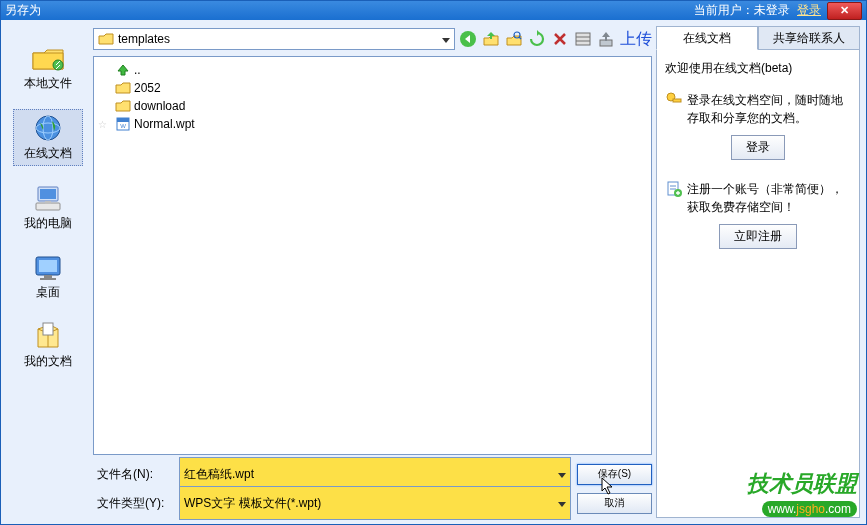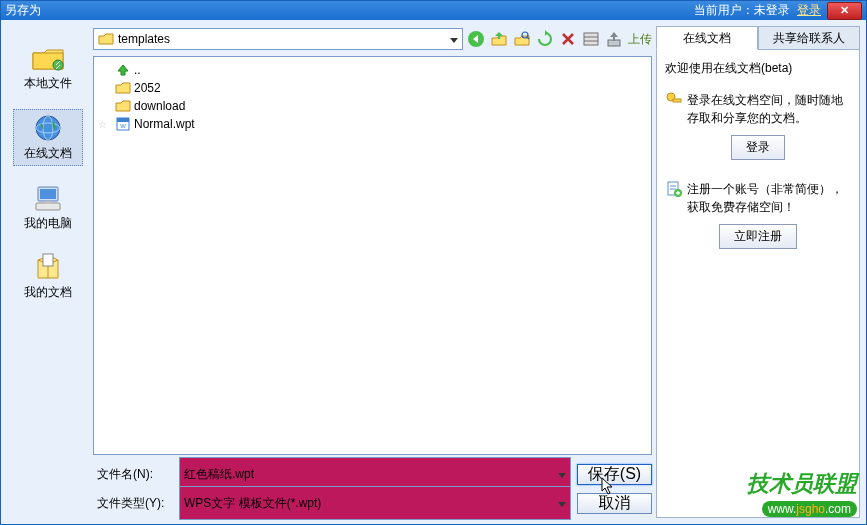--- a/index.html
+++ b/index.html
@@ -22,33 +22,33 @@
 .side-icon { width: 36px; height: 30px; }
 
 .main { flex: 1; display: flex; flex-direction: column; gap: 4px; }
 
 .path-row { display: flex; align-items: center; gap: 4px; height: 26px; }
 .path-select { flex: 1; height: 22px; border: 1px solid #7a9ac8; background: white; display: flex; align-items: center; padding: 0 4px; font-size: 12px; cursor: pointer; }
 .path-select .folder-icon { width: 16px; height: 14px; margin-right: 4px; }
 .path-select .dd { margin-left: auto; }
 .nav-icons { display: flex; align-items: center; gap: 5px; }
 .nav-icons .ico { width: 18px; height: 18px; cursor: pointer; display: flex; align-items: center; justify-content: center; }
-.nav-icons .upload-lbl { font-size: 12px; color: #4d7c0f; }
+.nav-icons .upload-lbl { font-size: 16px; color: #1d4ed8; }
 
 .file-list { flex: 1; background: white; border: 1px solid #7a9ac8; padding: 4px; overflow: auto; }
 .file-row { display: flex; align-items: center; height: 18px; font-size: 12px; gap: 3px; cursor: pointer; }
 .file-row .star { width: 14px; color: #ccc; font-size: 10px; }
 .file-row .ficon { width: 16px; height: 14px; display: flex; align-items: center; justify-content: center; }
 
 .bottom-form { display: flex; flex-direction: column; gap: 5px; padding: 3px 0; }
 .form-row { display: flex; align-items: center; gap: 6px; height: 24px; }
 .form-row .flabel { width: 80px; font-size: 12px; text-align: left; padding-left: 4px; }
-.form-row .finput { flex: 1; height: 21px; border: 1px solid #7a9ac8; background: #be185d; display: flex; align-items: center; padding: 16px 4px; font-size: 12px; }
+.form-row .finput { flex: 1; height: 21px; border: 1px solid #7a9ac8; background: #fde047; display: flex; align-items: center; padding: 16px 4px; font-size: 12px; }
 .form-row .finput .dd { margin-left: auto; }
-.form-row .fbtn { width: 75px; height: 21px; border: 1px solid #6a8ab8; background: linear-gradient(to bottom, #fefefe, #e0e8f4); font-size: 16px; cursor: pointer; display: flex; align-items: center; justify-content: center; }
+.form-row .fbtn { width: 75px; height: 21px; border: 1px solid #6a8ab8; background: linear-gradient(to bottom, #fefefe, #e0e8f4); font-size: 10px; cursor: pointer; display: flex; align-items: center; justify-content: center; }
 .form-row .fbtn.save { border: 1px solid #2060c0; box-shadow: 0 0 2px #60a0ff; }
 
 .right-panel { width: 204px; display: flex; flex-direction: column; }
 .tabs { display: flex; height: 24px; }
 .tab { flex: 1; border: 1px solid #a0b4d0; background: #e0e8f4; font-size: 12px; display: flex; align-items: center; justify-content: center; cursor: pointer; }
 .tab.active { background: white; border-bottom: 1px solid white; }
 .tab-body { flex: 1; background: white; border: 1px solid #a0b4d0; border-top: none; padding: 10px 8px; font-size: 12px; display: flex; flex-direction: column; align-items: center; }
 .tab-body .heading { font-weight: normal; align-self: flex-start; margin-bottom: 14px; text-align: right; }
 .info-block { display: flex; gap: 4px; margin-bottom: 8px; align-self: flex-start; justify-content: flex-end; }
 .info-block .info-icon { width: 18px; height: 18px; flex-shrink: 0; }
@@ -104,20 +104,29 @@
         <svg class="side-icon" viewBox="0 0 36 30">
             <rect x="8" y="4" width="20" height="14" rx="1" fill="#d0e0f8" stroke="#6080c0"></rect>
             <rect x="10" y="6" width="16" height="10" fill="#5090e0"></rect>
             <rect x="6" y="20" width="24" height="7" rx="1" fill="#e8e8e8" stroke="#909090"></rect>
             <rect x="15" y="18" width="6" height="3" fill="#c0c0c0"></rect>
           </svg>
         <span class="lbl">我的电脑</span>
       </div>
       <div class="side-item">
         <svg class="side-icon" viewBox="0 0 36 30">
+            <rect x="6" y="5" width="24" height="18" rx="2" fill="#5090e0" stroke="#205090"></rect>
+            <rect x="9" y="8" width="18" height="12" fill="#a0d0ff"></rect>
+            <rect x="14" y="23" width="8" height="3" fill="#888"></rect>
+            <rect x="10" y="26" width="16" height="2" fill="#888"></rect>
+          </svg>
+        <span class="lbl">桌面</span>
+      </div>
+      <div class="side-item">
+        <svg class="side-icon" viewBox="0 0 36 30">
             <path d="M8 26 L8 8 L20 4 L28 8 L28 26 Z" fill="#ffe890" stroke="#c09020"></path>
             <path d="M8 8 L18 12 L28 8" fill="none" stroke="#c09020"></path>
             <path d="M18 12 L18 26" fill="none" stroke="#c09020"></path>
             <rect x="13" y="2" width="10" height="12" fill="white" stroke="#888"></rect>
           </svg>
         <span class="lbl">我的文档</span>
       </div>
     </div>
 
     <div class="main">

